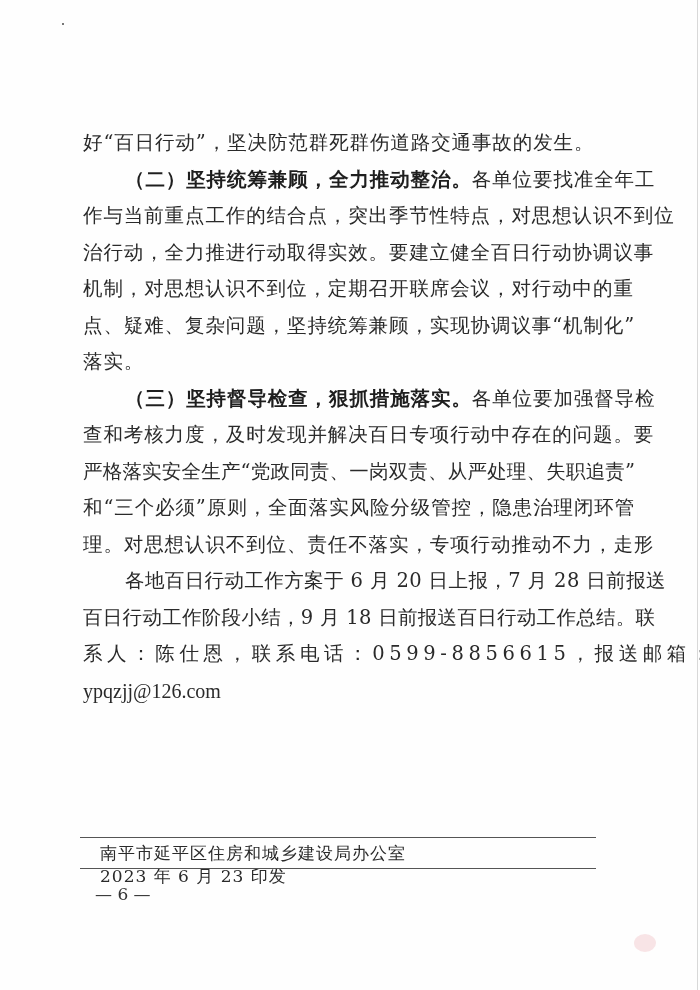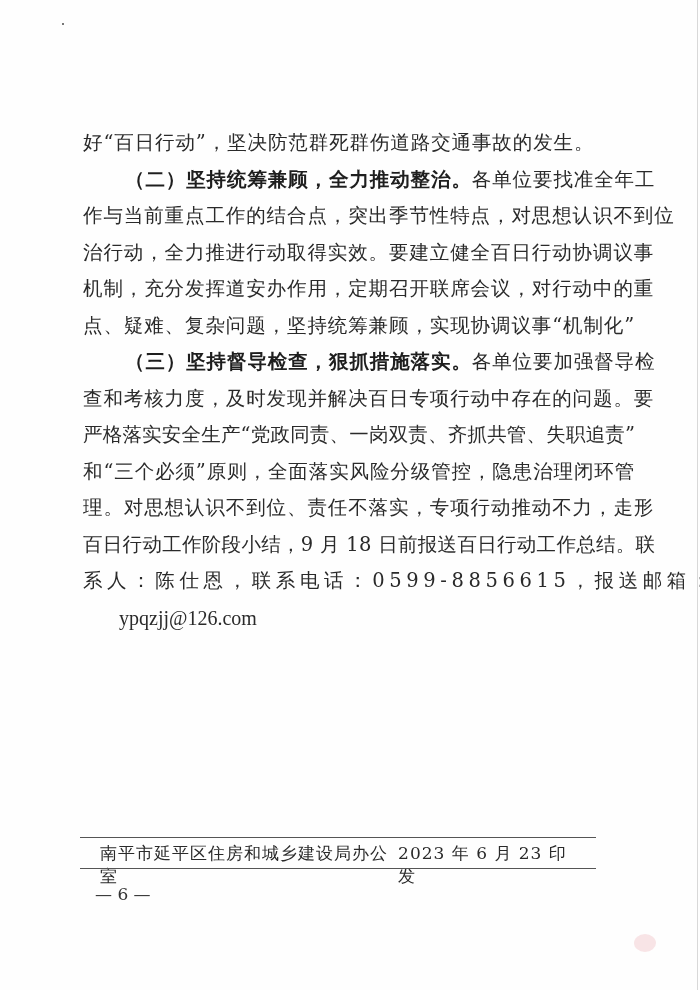--- a/index.html
+++ b/index.html
@@ -11,49 +11,51 @@
   .right-edge { position: absolute; right: 2px; top: 0; width: 1px; height: 990px; background: #d8d8d8; }
   .dot { position: absolute; left: 62px; top: 23px; width: 2px; height: 2px; background: #777; }
   .body-text { position: absolute; left: 83px; top: 125px; width: 540px; }
   .line {
     height: 36.5px; line-height: 36.5px; font-size: 19.5px; white-space: nowrap;
     letter-spacing: 0.9px;
   }
   .indent { padding-left: 42px; }
   .bold { font-weight: bold; color: #1e1e1e; }
   .contact { letter-spacing: 4.6px; }
-  .email { font-family: "Liberation Serif", serif; letter-spacing: 0; font-size: 20px; margin-left: 36px; }
+  .email { font-family: "Liberation Serif", serif; letter-spacing: 0; font-size: 20px; }
   .footer-rule { position: absolute; left: 80px; width: 516px; height: 1px; background: #555; }
-  .footer-row { position: absolute; left: 100px; top: 842px; width: 480px; font-size: 17px; display: flex; letter-spacing: 1px; }
+  .footer-row { position: absolute; left: 100px; top: 842px; width: 480px; font-size: 17px; display: flex; letter-spacing: 1px; flex-direction: column; }
   .page-num { position: absolute; left: 95px; top: 884px; font-size: 17px; color: #333; }
   .stamp { position: absolute; left: 634px; top: 934px; width: 22px; height: 18px; border-radius: 50%; background: rgba(230,150,160,0.25); }
 </style>
 </head>
 <body>
 
 <div class="page">
   <div class="dot"></div>
   <div class="right-edge"></div>
 
   <div class="body-text">
 
     <div class="line">好“百日行动”，坚决防范群死群伤道路交通事故的发生。</div>
 
     <div class="line indent"><span class="bold">（二）坚持统筹兼顾，全力推动整治。</span><span>各单位要找准全年工</span></div>
     <div class="line">作与当前重点工作的结合点，突出季节性特点，对思想认识不到位</div>
     <div class="line">治行动，全力推进行动取得实效。要建立健全百日行动协调议事</div>
-    <div class="line">机制，充分发挥道安办作用，定期召开联席会议，对行动中的重</div>
+    <div class="line">机制，对思想认识不到位，定期召开联席会议，对行动中的重</div>
     <div class="line">点、疑难、复杂问题，坚持统筹兼顾，实现协调议事“机制化”</div>
+    <div class="line">落实。</div>
 
     <div class="line indent"><span class="bold">（三）坚持督导检查，狠抓措施落实。</span><span>各单位要加强督导检</span></div>
     <div class="line">查和考核力度，及时发现并解决百日专项行动中存在的问题。要</div>
-    <div class="line" style="letter-spacing:0.2px">严格落实安全生产“党政同责、一岗双责、齐抓共管、失职追责”</div>
+    <div class="line" style="letter-spacing:0.2px">严格落实安全生产“党政同责、一岗双责、从严处理、失职追责”</div>
     <div class="line">和“三个必须”原则，全面落实风险分级管控，隐患治理闭环管</div>
     <div class="line">理。对思想认识不到位、责任不落实，专项行动推动不力，走形</div>
 
+    <div class="line indent" style="letter-spacing:0.4px">各地百日行动工作方案于 6 月 20 日上报，7 月 28 日前报送</div>
     <div class="line" style="letter-spacing:0.3px">百日行动工作阶段小结，9 月 18 日前报送百日行动工作总结。联</div>
     <div class="line contact">系人：陈仕恩，联系电话：0599-8856615，报送邮箱：</div>
     <div class="line email">ypqzjj@126.com</div>
   </div>
 
   <div class="footer-rule" style="top:837px"></div>
   <div class="footer-row">
     <span>南平市延平区住房和城乡建设局办公室</span>
     <span>2023 年 6 月 23 印发</span>
   </div>

